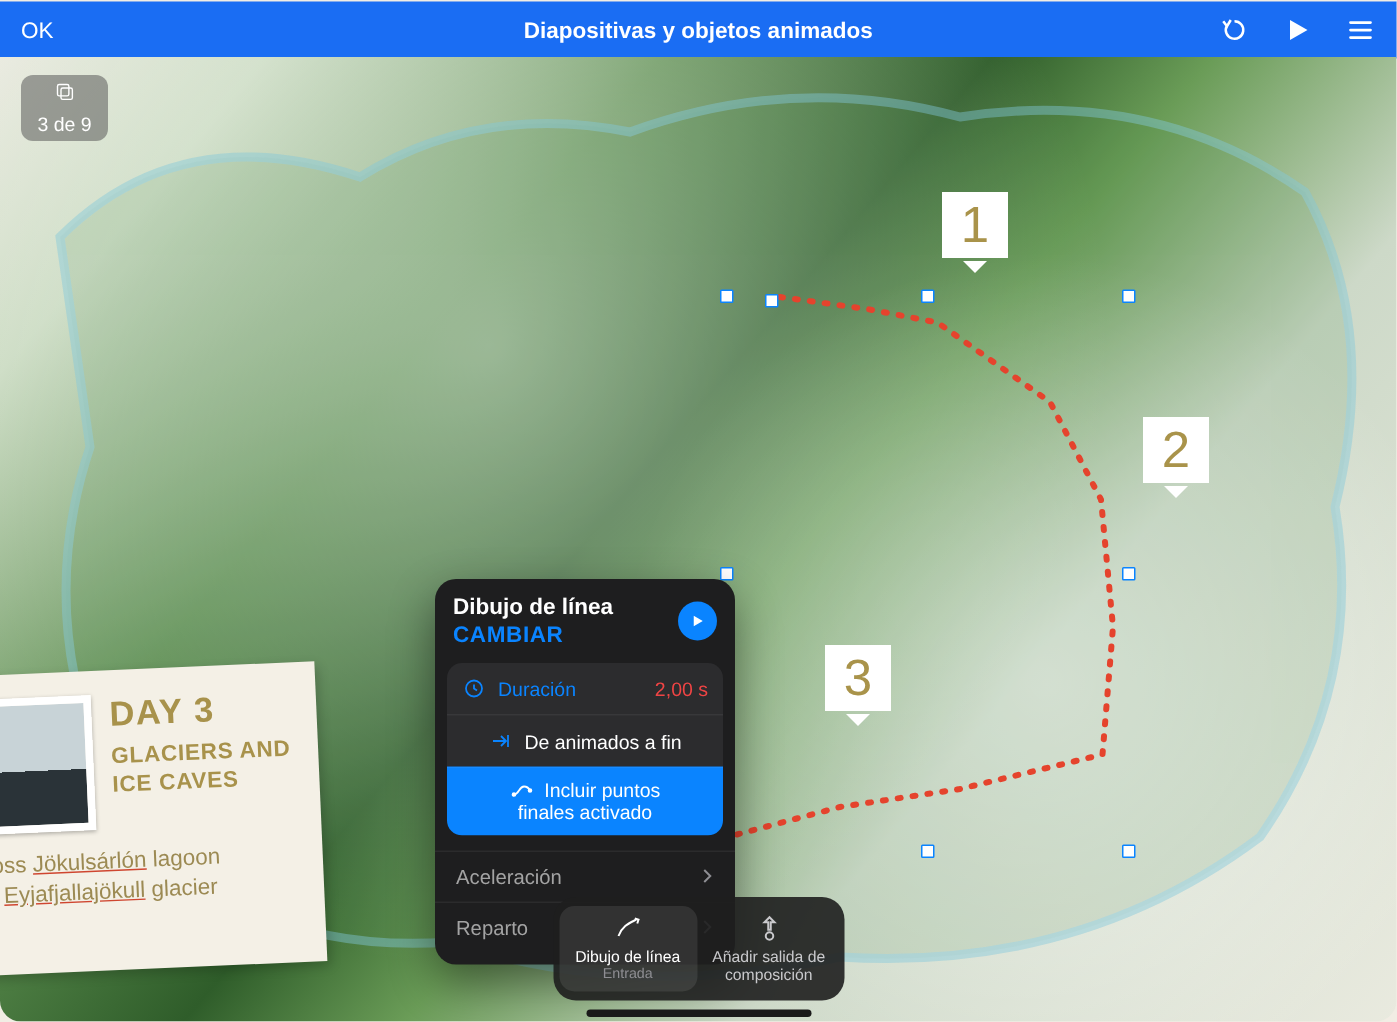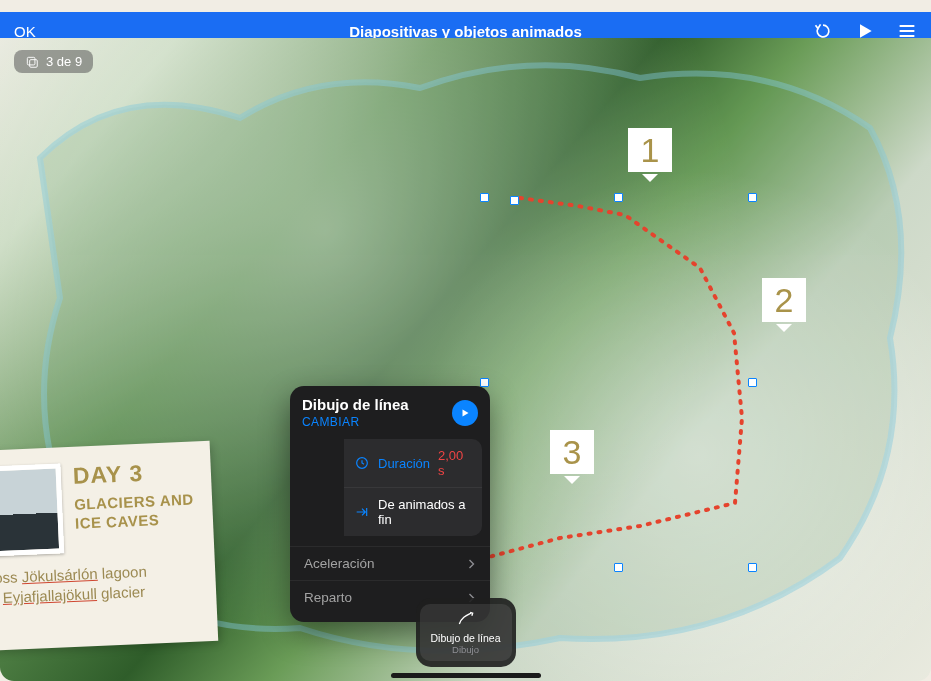--- a/index.html
+++ b/index.html
@@ -1,20 +1,20 @@
 <!DOCTYPE html>
 <html><head>
 <meta charset="utf-8">
 <style>
   * { box-sizing: border-box; margin: 0; padding: 0; font-family: -apple-system, "Helvetica Neue", Arial, sans-serif; }
   html, body { width: 931px; height: 681px; overflow: hidden; background: #f1ede4; }
 
   
   .topbar {
-    position: absolute; top: 12px; left: 0; right: 0; height: 38px;
+    position: absolute; top: 1px; left: 0; right: 0; height: 38px;
     background: #1a6df3; color: #fff; display: flex; align-items: center;
     padding: 0 14px; font-size: 15px;
   }
   .topbar .ok { font-weight: 500; }
   .topbar .title { position: absolute; left: 0; right: 0; text-align: center; font-weight: 700; pointer-events: none; }
   .topbar .right { margin-left: auto; display: flex; gap: 22px; align-items: center; }
   .topbar svg { width: 20px; height: 20px; fill: #fff; display: block; }
 
   
   .slide {
@@ -24,21 +24,21 @@
       radial-gradient(circle at 75% 65%, rgba(255,255,255,0.55), transparent 35%),
       linear-gradient(130deg,#e9eadf 0%,#c9dac0 12%,#5c8d4f 30%,#2f5d2a 45%,#6a9c57 55%,#cdd9c8 70%,#e9eadf 100%);
     border-radius: 0 0 14px 14px; overflow: hidden;
   }
   .coast { position:absolute; inset:0; opacity:0.55; }
 
   
   .counter {
     position: absolute; top: 12px; left: 14px;
     background: rgba(90,90,90,0.55); color: #fff; border-radius: 8px;
-    display: flex; align-items: center; gap: 7px; padding: 4px 11px; font-size: 13px;
+    display: flex; align-items: center; gap: 7px; padding: 4px 11px; font-size: 13px; flex-direction: column;
   }
   .counter svg { width:14px; height:14px; stroke:#fff; fill:none; stroke-width:1.6; }
 
   
   .marker {
     position: absolute; background: #fff; width: 44px; height: 44px;
     display: flex; align-items: center; justify-content: center;
     font-family: Georgia, 'Times New Roman', serif;
     font-size: 34px; font-weight: 400; color: #a9934a;
   }
@@ -73,30 +73,30 @@
   .daycard .body u { text-decoration-color:#cf4630; }
 
   
   .popover {
     position:absolute; left:290px; top:348px; width:200px;
     background:#1e1e1f; border-radius:14px; color:#fff; font-size:13px;
     box-shadow: 0 12px 30px rgba(0,0,0,0.45); overflow:hidden;
   }
   .popover .hdr { display:flex; align-items:center; padding:10px 12px 6px 12px; }
   .popover .hdrtxt .t { font-size:15px; font-weight:600; }
-  .popover .hdrtxt .c { font-size:12px; color:#0a84ff; font-weight:400; letter-spacing:0.4px; margin-top:2px; }
+  .popover .hdrtxt .c { font-size:15px; color:#0a84ff; font-weight:700; letter-spacing:0.4px; margin-top:2px; }
   .popover .play {
     margin-left:auto; width:26px; height:26px; border-radius:50%; background:#0a84ff;
     display:flex; align-items:center; justify-content:center;
   }
   .popover .play svg { width:12px; height:12px; fill:#fff; }
   .popover .group { margin:4px 8px 8px 8px; border-radius:10px; overflow:hidden; }
   .popover .row {
     display:flex; align-items:center; gap:8px; padding:9px 10px;
-    background:#2c2c2e; border-top:1px solid rgba(255,255,255,0.06);margin-left:46px;
+    background:#2c2c2e; border-top:1px solid rgba(255,255,255,0.06);
   }
   .popover .row:first-child { border-top:none; }
   .popover .row.blue { background:#0a84ff; }
   .popover .row.blue.txt2 { flex-direction:column; gap:0; align-items:center; text-align:center; line-height:1.15; padding:7px 10px; }
   .popover .row .lbl { color:#0a84ff; }
   .popover .row.blue .lbl, .popover .row.blue span { color:#fff; }
   .popover .row .val { margin-left:auto; color:#ef4444; }
   .popover .row svg { width:16px; height:16px; stroke:#0a84ff; fill:none; stroke-width:1.8; flex-shrink:0; }
   .popover .row.blue svg { stroke:#fff; }
   .popover .list { padding:2px 0 8px 0; }
@@ -223,20 +223,31 @@
         <span class="lbl">Duración</span>
         <span class="val">2,00 s</span>
       </div>
       <div class="row" style="justify-content:center">
         <svg viewBox="0 0 24 24">
             <path d="M4 12h12M12 7l5 5-5 5"></path>
             <path d="M19 6v12"></path>
           </svg>
         <span style="color:#fff">De animados a fin</span>
       </div>
+      <div class="row blue txt2">
+        <div style="display:flex;align-items:center;gap:7px">
+          <svg viewBox="0 0 24 24">
+              <path d="M4 16c5 0 5-8 10-8 4 0 6 4 6 4"></path>
+              <circle cx="4" cy="16" r="1.4" fill="#fff"></circle>
+              <circle cx="20" cy="12" r="1.4" fill="#fff"></circle>
+            </svg>
+          <span>Incluir puntos</span>
+        </div>
+        <span>finales activado</span>
+      </div>
     </div>
 
     <div class="list">
       <div class="lrow">
         <span>Aceleración</span>
         <svg viewBox="0 0 12 18">
             <path d="M3 3l6 6-6 6"></path>
           </svg>
       </div>
       <div class="lrow">
@@ -247,18 +258,26 @@
       </div>
     </div>
   </div>
 
   <div class="actionbar">
     <div class="ab active">
       <svg viewBox="0 0 24 24">
           <path d="M4 18c3-8 8-10 14-13M17 4l3 1-1 3"></path>
         </svg>
       <span>Dibujo de línea</span>
-      <span class="small">Dibujo</span>
+      <span class="small">Entrada</span>
+    </div>
+    <div class="ab">
+      <svg viewBox="0 0 24 24">
+          <path d="M12 3l4 4h-3v6h-2V7H8z"></path>
+          <circle cx="12" cy="18" r="3"></circle>
+        </svg>
+      <span>Añadir salida de</span>
+      <span>composición</span>
     </div>
   </div>
 
   <div class="homebar"></div>
 </div>
 
 </body></html>

